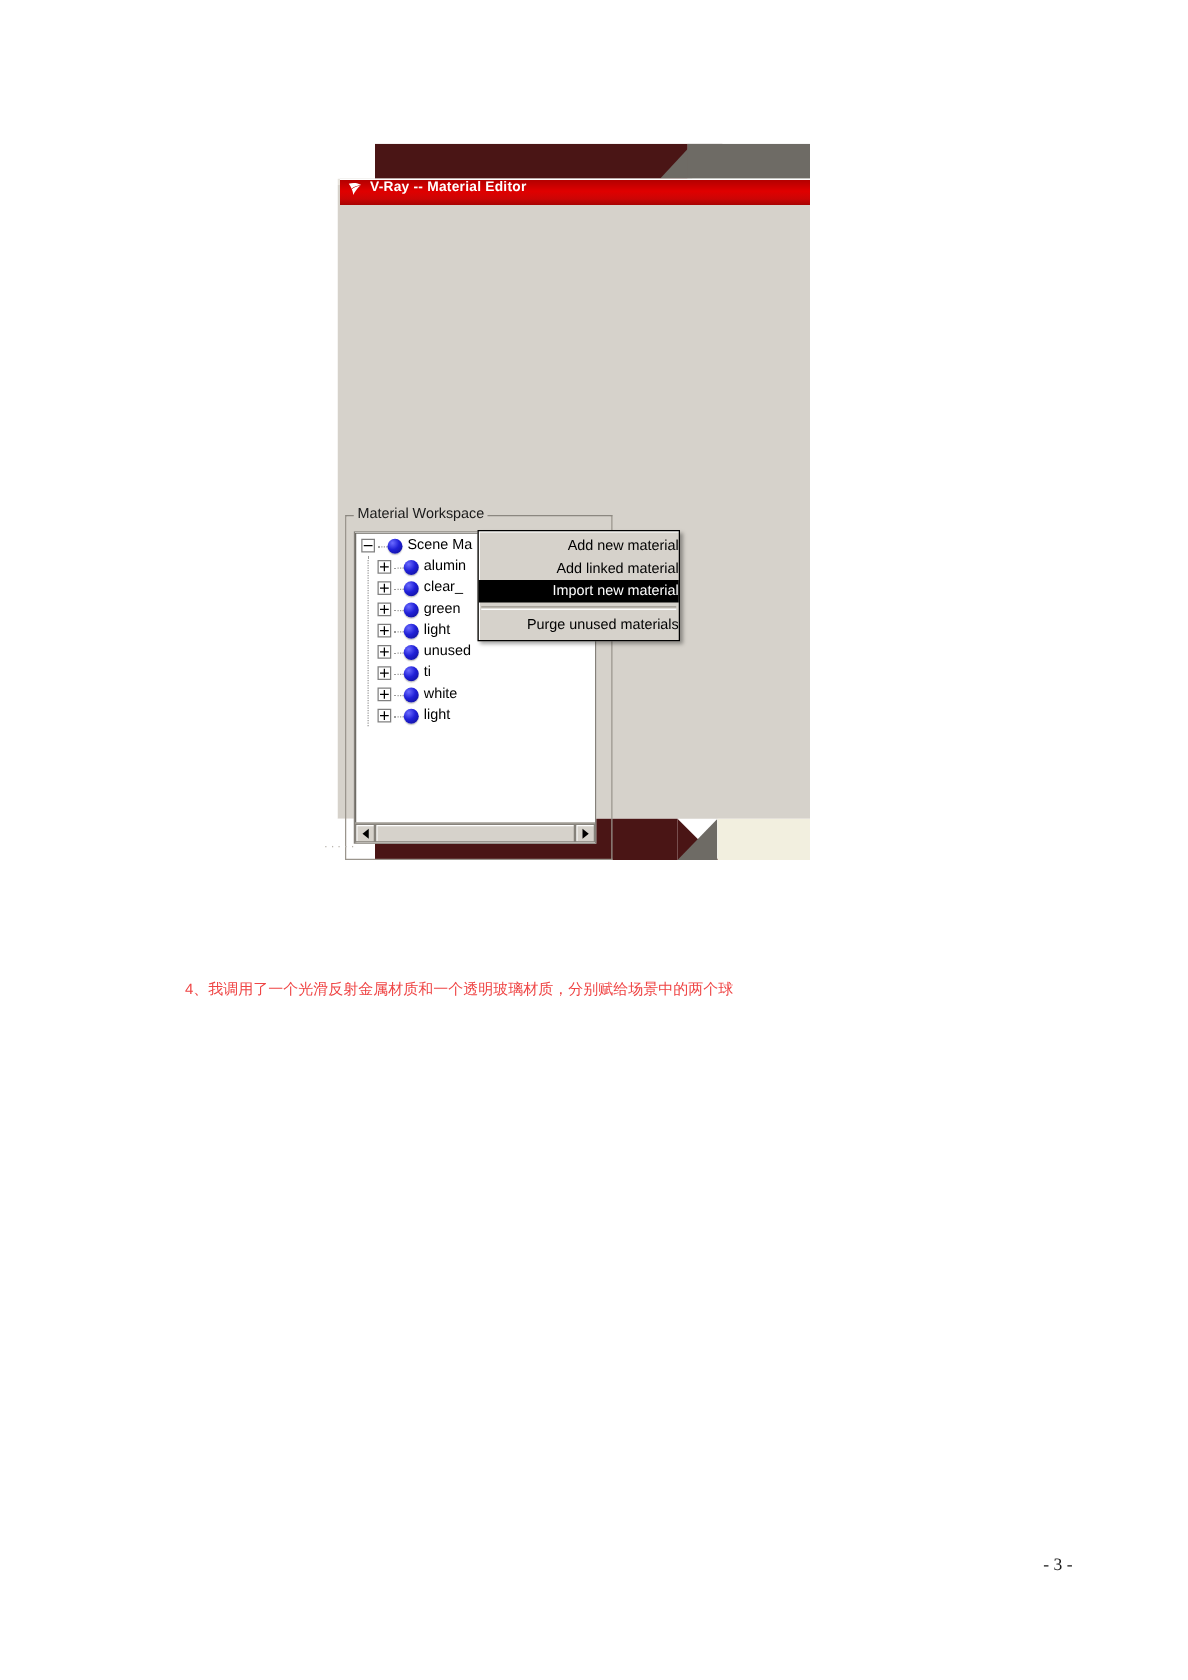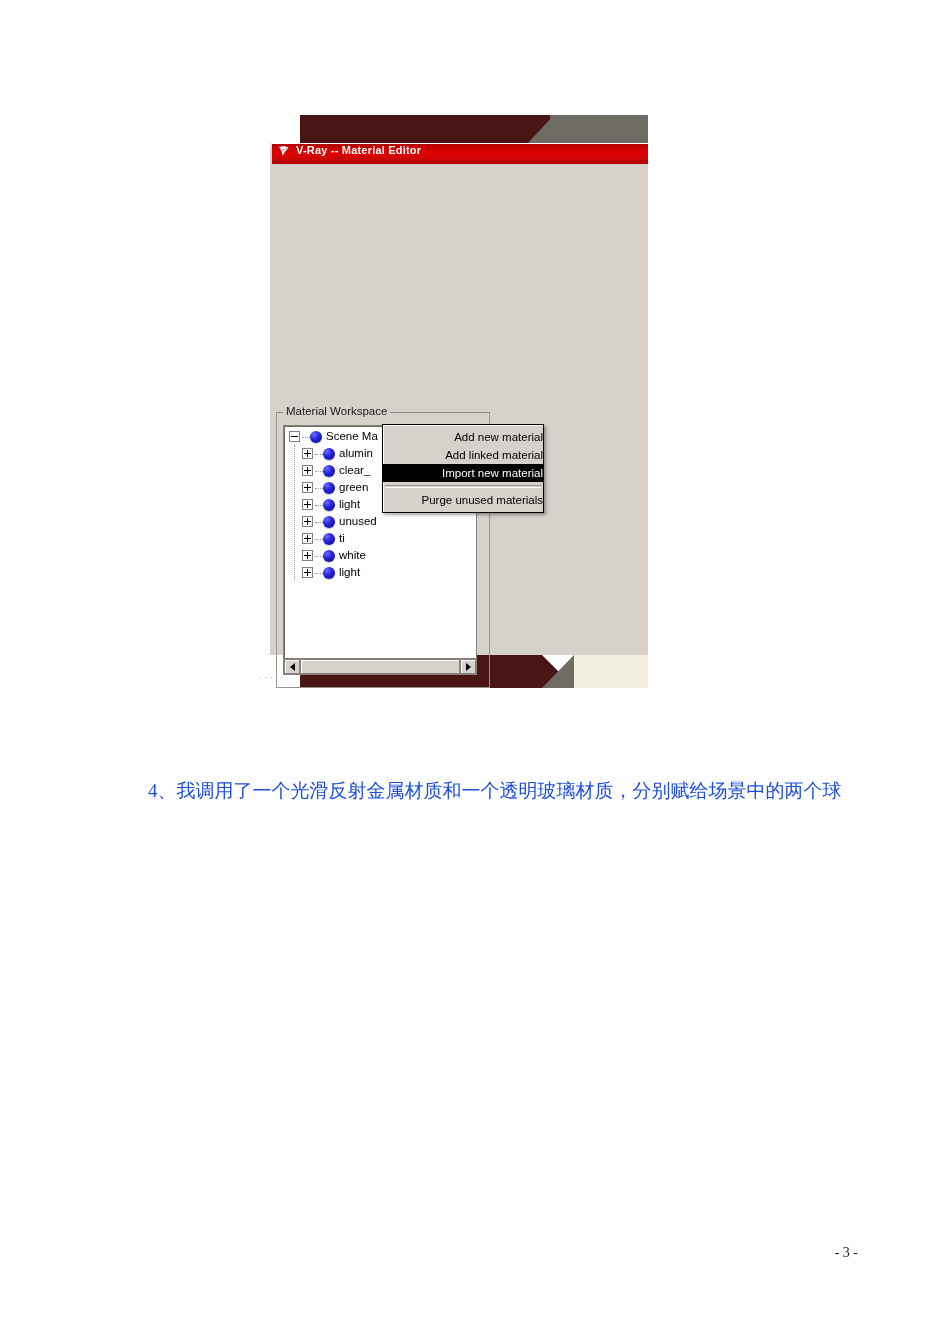--- a/index.html
+++ b/index.html
@@ -381,23 +381,23 @@
     color: #b9b5ae;
     letter-spacing: 2px;
   }
 
   
   .doc-paragraph {
     position: absolute;
     left: 148px;
     top: 778px;
     width: 660px;
-    font-family: Liberation Serif, serif;
-    font-size: 19px;
-    color: #1d4ed8;
+    font-family: Liberation Sans, sans-serif;
+    font-size: 12px;
+    color: #ef4444;
     line-height: 26px;
     white-space: nowrap;
   }
   .page-number {
     position: absolute;
     left: 0;
     right: 92px;
     top: 1245px;
     text-align: right;
     font-family: "Liberation Serif", serif;

